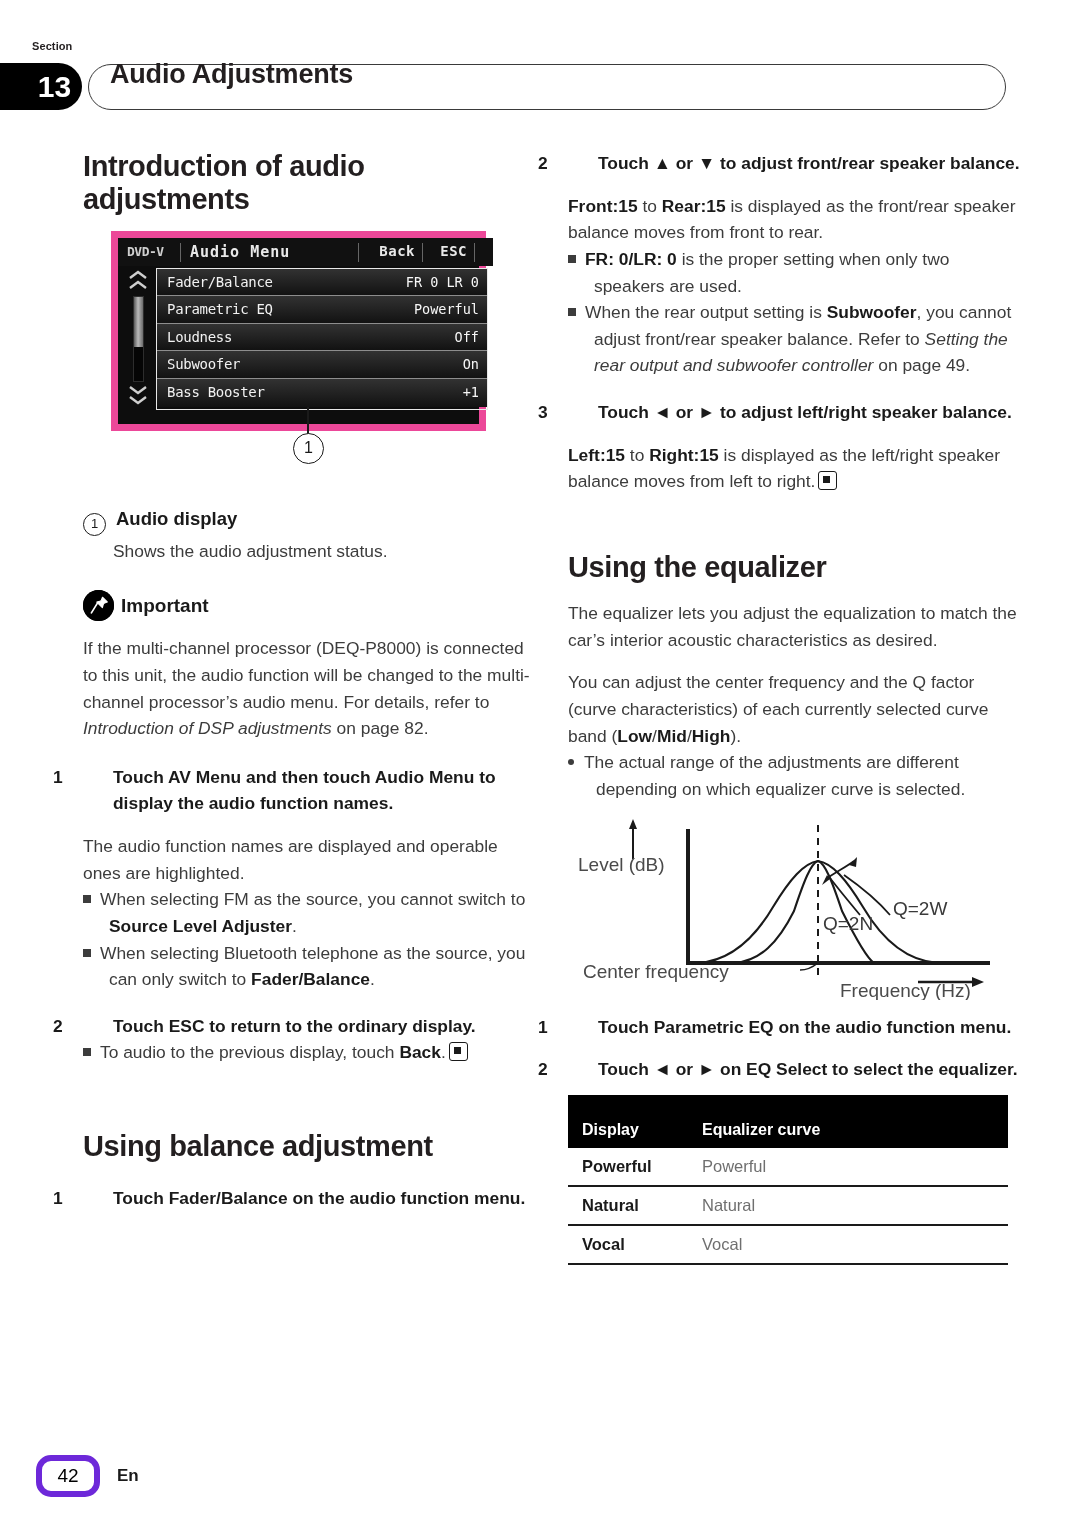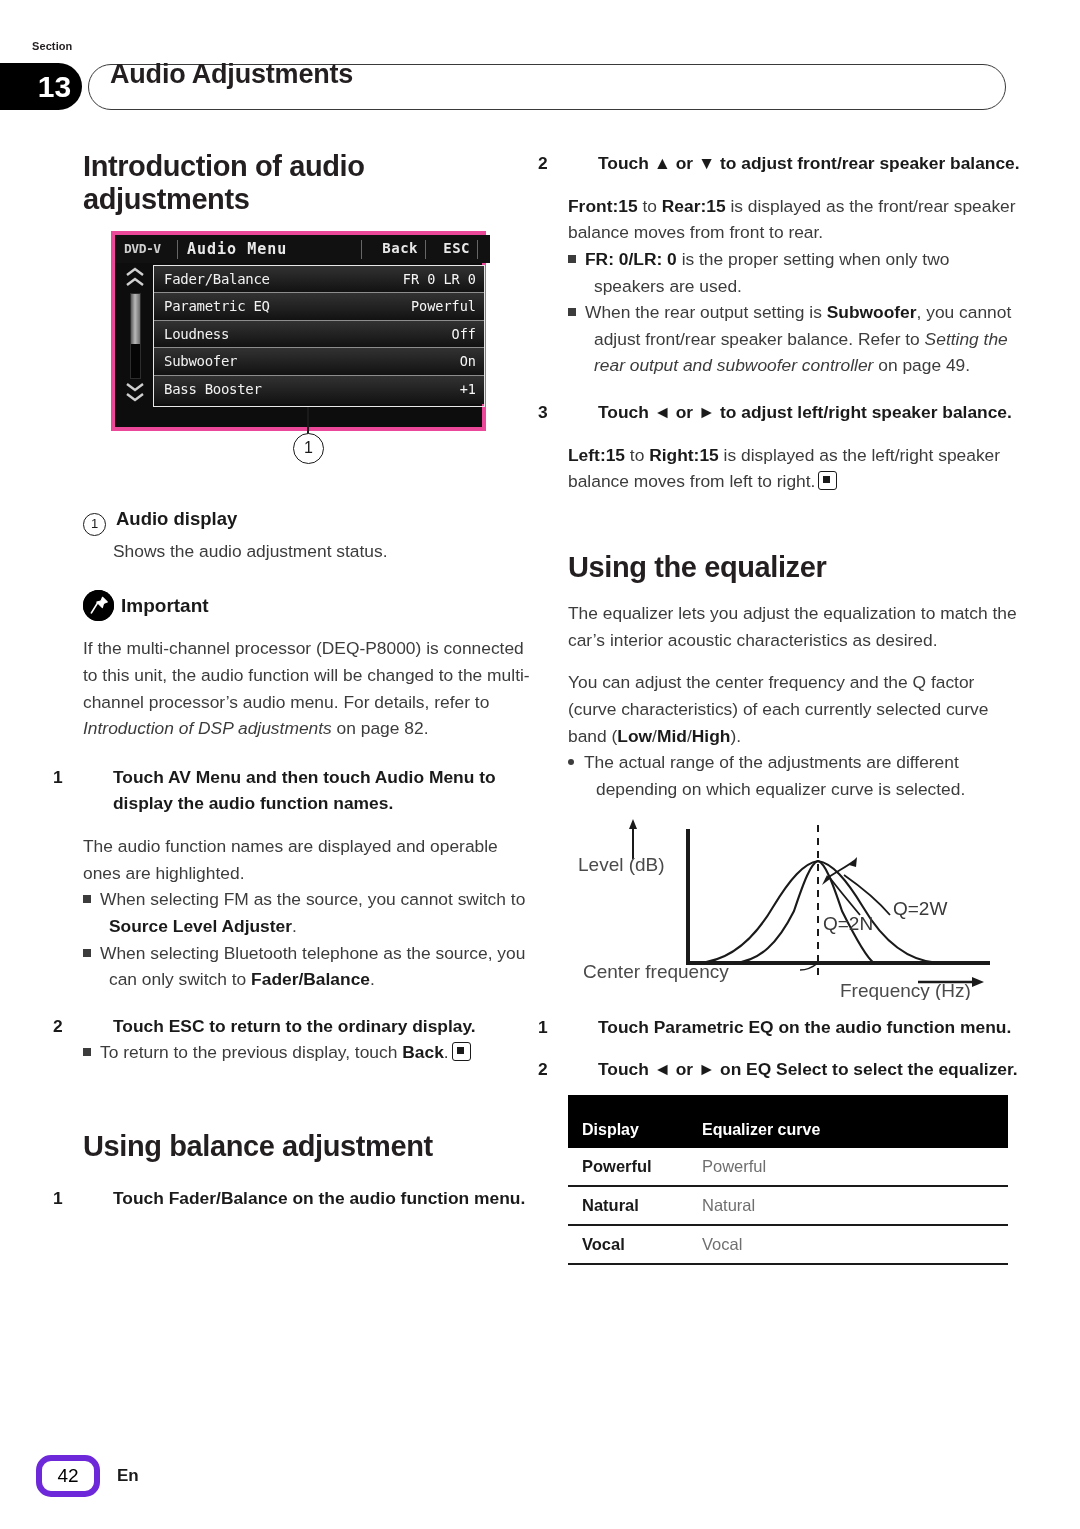--- a/index.html
+++ b/index.html
@@ -44,21 +44,21 @@
   .endmark{
     display:inline-block;width:17px;height:17px;border:1.5px solid #1a1a1a;border-radius:3px;
     position:relative;vertical-align:-3px;margin-left:3px;
   }
   .endmark::after{content:"";position:absolute;left:4px;top:4px;width:7px;height:7px;background:#1a1a1a;}
 
   
   .lcd-wrap{position:relative;margin:6px 0 0 28px;width:375px;}
   .lcd{
     width:375px;height:200px;background:#0d0d0d;position:relative;box-sizing:border-box;
-    border:4px solid #ec4899;font-family:"DejaVu Sans Mono", monospace;
+    border:7px solid #ec4899;font-family:"DejaVu Sans Mono", monospace;
   }
   .lcd-top{position:absolute;left:0;top:0;width:375px;height:28px;background:#111;}
   .lcd-src{position:absolute;left:9px;top:6px;font-size:13px;color:#cfcfcf;letter-spacing:-.5px;font-weight:bold;}
   .lcd-sep{position:absolute;top:5px;width:1px;height:19px;background:#666;}
   .lcd-title{position:absolute;left:72px;top:5px;font-size:15px;color:#e9e9e9;font-weight:bold;letter-spacing:1px;}
   .lcd-back{position:absolute;right:64px;top:5px;font-size:14px;color:#e9e9e9;font-weight:bold;letter-spacing:.5px;}
   .lcd-esc{position:absolute;right:12px;top:5px;font-size:14px;color:#e9e9e9;font-weight:bold;letter-spacing:.5px;}
 
   .lcd-scroll{position:absolute;left:4px;top:30px;width:32px;height:142px;}
   .chev{position:absolute;left:6px;width:20px;height:9px;}
@@ -203,21 +203,21 @@
     </div>
 
     <p><span>If the multi-channel processor (DEQ-P8000) is connected to this unit, the audio function will be changed to the multi-channel processor’s audio menu. For details, refer to </span><span class="i">Introduction of DSP adjustments</span><span> on page 82.</span></p>
 
     <p class="step hang2" style="margin-top:22px"><span class="stepnum">1</span><span>Touch AV Menu and then touch Audio Menu to display the audio function names.</span></p>
     <p class="body">The audio function names are displayed and operable ones are highlighted.</p>
     <p class="note hang"><span class="sq"></span><span>When selecting FM as the source, you cannot switch to </span><span class="b">Source Level Adjuster</span><span>.</span></p>
     <p class="note hang"><span class="sq"></span><span>When selecting Bluetooth telephone as the source, you can only switch to </span><span class="b">Fader/Balance</span><span>.</span></p>
 
     <p class="step hang2" style="margin-top:20px"><span class="stepnum">2</span><span>Touch ESC to return to the ordinary display.</span></p>
-    <p class="note hang"><span class="sq"></span><span>To return to the previous display, touch </span><span class="b">Back</span><span>.</span><span class="endmark"></span></p>
+    <p class="note hang"><span class="sq"></span><span>To audio to the previous display, touch </span><span class="b">Back</span><span>.</span><span class="endmark"></span></p>
 
     <h1 class="big" style="margin-top:64px">Using balance adjustment</h1>
     <p class="step hang2" style="margin-top:22px"><span class="stepnum">1</span><span>Touch Fader/Balance on the audio function menu.</span></p>
   </div>
 
   <div class="col col-r">
 
     <p class="step hang2" style="margin-top:0"><span class="stepnum">2</span><span>Touch ▲ or ▼ to adjust front/rear speaker balance.</span></p>
     <p class="body"><span class="b">Front:15</span><span> to </span><span class="b">Rear:15</span><span> is displayed as the front/rear speaker balance moves from front to rear.</span></p>
     <p class="note hang"><span class="sq"></span><span class="b">FR: 0/LR: 0</span><span> is the proper setting when only two speakers are used.</span></p>

